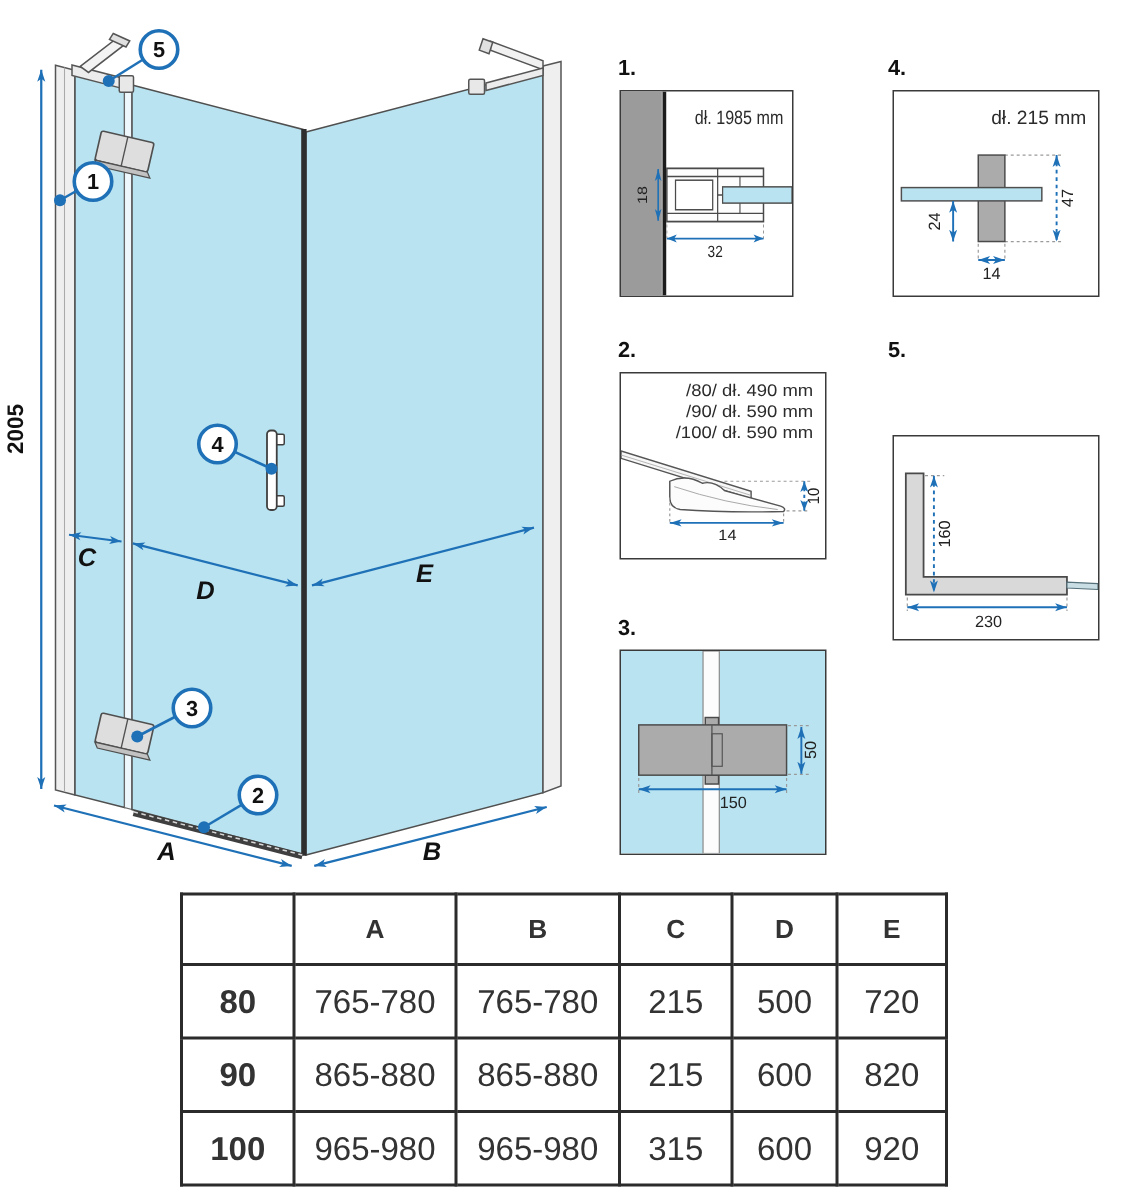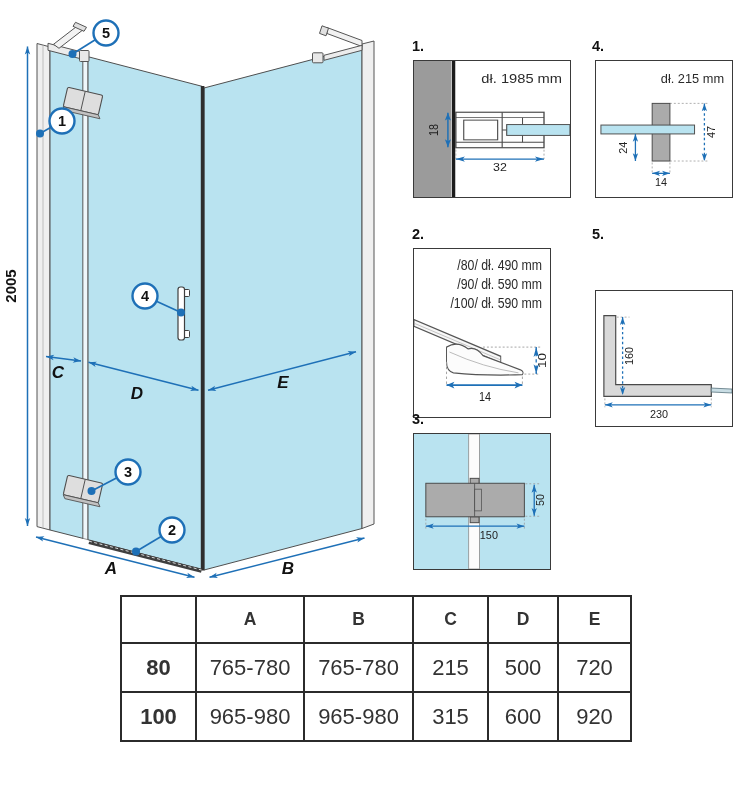--- a/index.html
+++ b/index.html
@@ -150,21 +150,21 @@
     </g>
     <g>
       <line class="co-line" x1="172" y1="530" x2="136" y2="551.5"></line>
       <circle class="co-dot" cx="136" cy="551.5" r="4"></circle>
       <circle class="co-circle" cx="172" cy="530" r="12.5"></circle>
       <text class="co-num" text-anchor="middle" x="172" y="535">2</text>
     </g>
   </svg>
 
   <div class="detail-label" style="left:412px;top:38px;">1.</div>
-  <div class="detail-box" style="left:413px;top:60px;width:158px;height:138px;">
+  <div class="detail-box" style="left:413px;top:60px;width:116px;height:138px;">
     <svg viewBox="0 0 138 138" preserveAspectRatio="none">
       <rect x="0" y="0" width="33" height="138" fill="#9b9b9b"></rect>
       <line x1="35" y1="0" x2="35" y2="138" stroke="#1c1c1c" stroke-width="3"></line>
       <text class="dim-title" text-anchor="end" x="131" y="22">dł. 1985 mm</text>
       <g>
         <rect x="37" y="52" width="78" height="36" fill="#fdfdfd" stroke="#4a4a4a" stroke-width="1.2"></rect>
         <line x1="37" y1="57.5" x2="115" y2="57.5" stroke="#4a4a4a" stroke-width="0.9"></line>
         <line x1="37" y1="82.5" x2="115" y2="82.5" stroke="#4a4a4a" stroke-width="0.9"></line>
         <rect x="44" y="60" width="30" height="20" fill="#fff" stroke="#4a4a4a" stroke-width="1"></rect>
         <line x1="78" y1="52" x2="78" y2="88" stroke="#4a4a4a" stroke-width="1"></line>
@@ -214,21 +214,21 @@
         <line class="ext" x1="75" y1="103" x2="75" y2="114"></line>
         <line class="dimthin" x1="57" y1="114" x2="75" y2="114"></line>
         <text class="dim-num" text-anchor="middle" x="66" y="127">14</text>
       <polygon points="0,0 -8,2.7 -6,0 -8,-2.7" transform="translate(75,114) rotate(0)" fill="rgb(30, 112, 183)"></polygon>
           <polygon points="0,0 -8,2.7 -6,0 -8,-2.7" transform="translate(57,114) rotate(180)" fill="rgb(30, 112, 183)"></polygon>
         </g>
     </svg>
   </div>
 
   <div class="detail-label" style="left:412px;top:226px;">2.</div>
-  <div class="detail-box" style="left:413px;top:248px;width:138px;height:170px;">
+  <div class="detail-box" style="left:413px;top:248px;width:138px;height:125px;">
     <svg viewBox="0 0 138 137" preserveAspectRatio="none">
       <text class="d2-line" text-anchor="end" x="130" y="17">/80/ dł. 490 mm</text>
       <text class="d2-line" text-anchor="end" x="130" y="32.5">/90/ dł. 590 mm</text>
       <text class="d2-line" text-anchor="end" x="130" y="48">/100/ dł. 590 mm</text>
       <g>
         <polygon points="0,57.5 88,87.5 88,93 0,63" fill="#f7f7f7" stroke="#555" stroke-width="1"></polygon>
         <line x1="0" y1="60.5" x2="88" y2="90.5" stroke="#aaa" stroke-width="0.6"></line>
         <path d="M33,80 Q44,74.5 55,81.5 Q63,79.5 70,87 L108,98.5 Q112,100 110,102.5 Q70,103.5 40,101 Q33,99.5 33,92 Z" fill="#fcfcfc" stroke="#555" stroke-width="1"></path>
         <path d="M36,84 Q70,96.5 106,101" fill="none" stroke="#999" stroke-width="0.6"></path>
       </g>
@@ -326,20 +326,28 @@
         </tr>
         <tr>
           <td class="rowhead">80</td>
           <td>765-780</td>
           <td>765-780</td>
           <td>215</td>
           <td>500</td>
           <td>720</td>
         </tr>
         <tr>
+          <td class="rowhead">90</td>
+          <td>865-880</td>
+          <td>865-880</td>
+          <td>215</td>
+          <td>600</td>
+          <td>820</td>
+        </tr>
+        <tr>
           <td class="rowhead">100</td>
           <td>965-980</td>
           <td>965-980</td>
           <td>315</td>
           <td>600</td>
           <td>920</td>
         </tr>
       </tbody>
     </table>
   </div>

